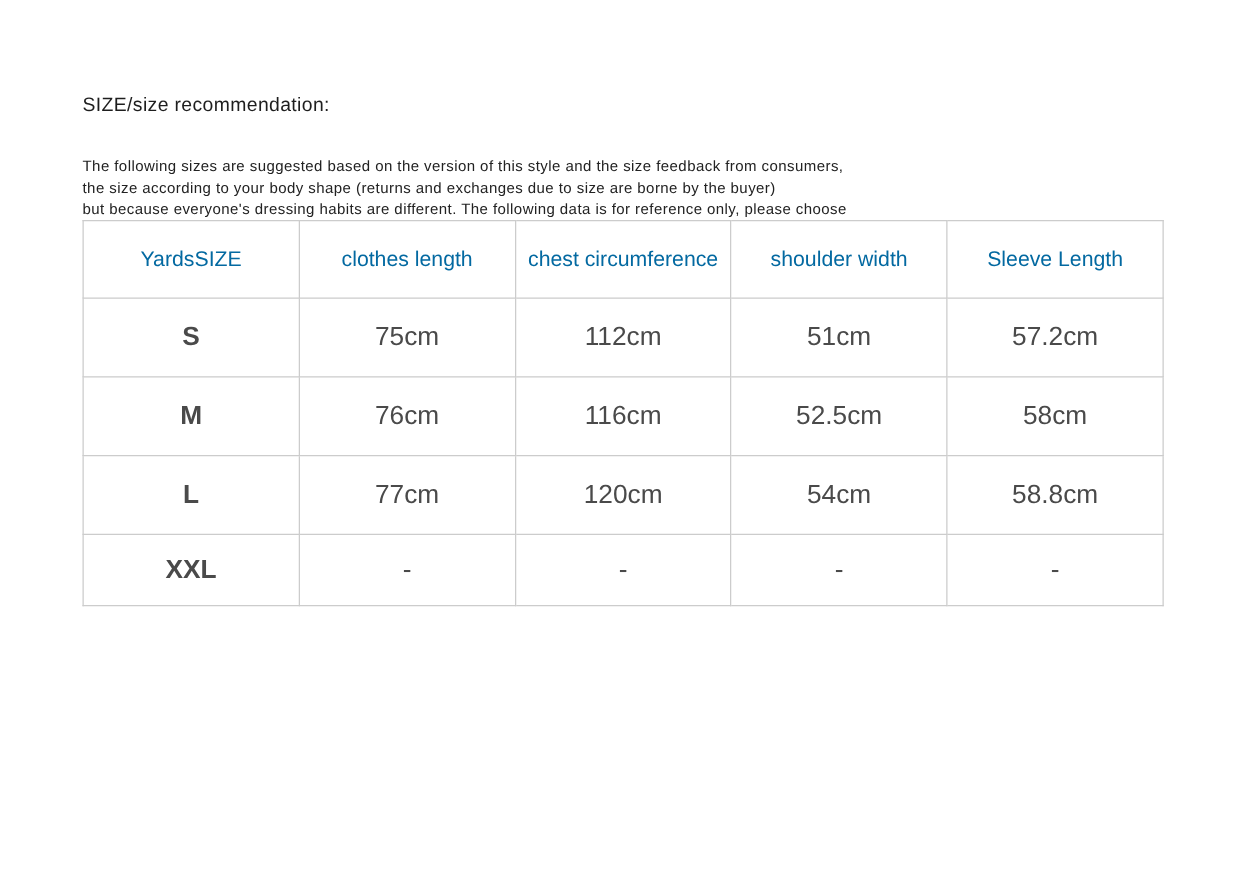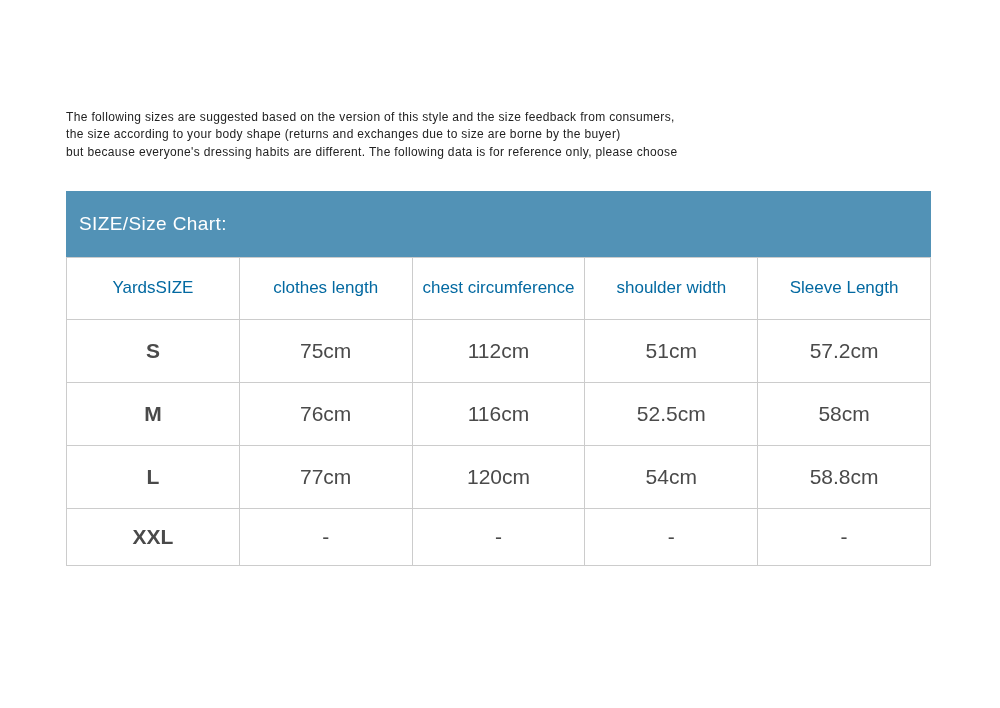--- a/index.html
+++ b/index.html
@@ -86,30 +86,28 @@
     color: #3c3c3c;
   }
   tr.last-row td { height: 57px; }
 </style>
 </head>
 <body>
 
 <div class="page">
   <div class="content">
 
+    <div class="heading">SIZE/size recommendation:</div>
 
     <div class="description">
       <div class="line">The following sizes are suggested based on the version of this style and the size feedback from consumers,</div>
       <div class="line">the size according to your body shape (returns and exchanges due to size are borne by the buyer)</div>
       <div class="line">but because everyone's dressing habits are different. The following data is for reference only, please choose</div>
     </div>
 
-    <div class="banner">
-      <span class="banner-title">SIZE/Size Chart:</span>
-    </div>
 
     <table class="size-chart">
       <thead>
         <tr>
           <th>YardsSIZE</th>
           <th>clothes length</th>
           <th class="th-chest">chest circumference</th>
           <th>shoulder width</th>
           <th class="th-sleeve">Sleeve Length</th>
         </tr>

